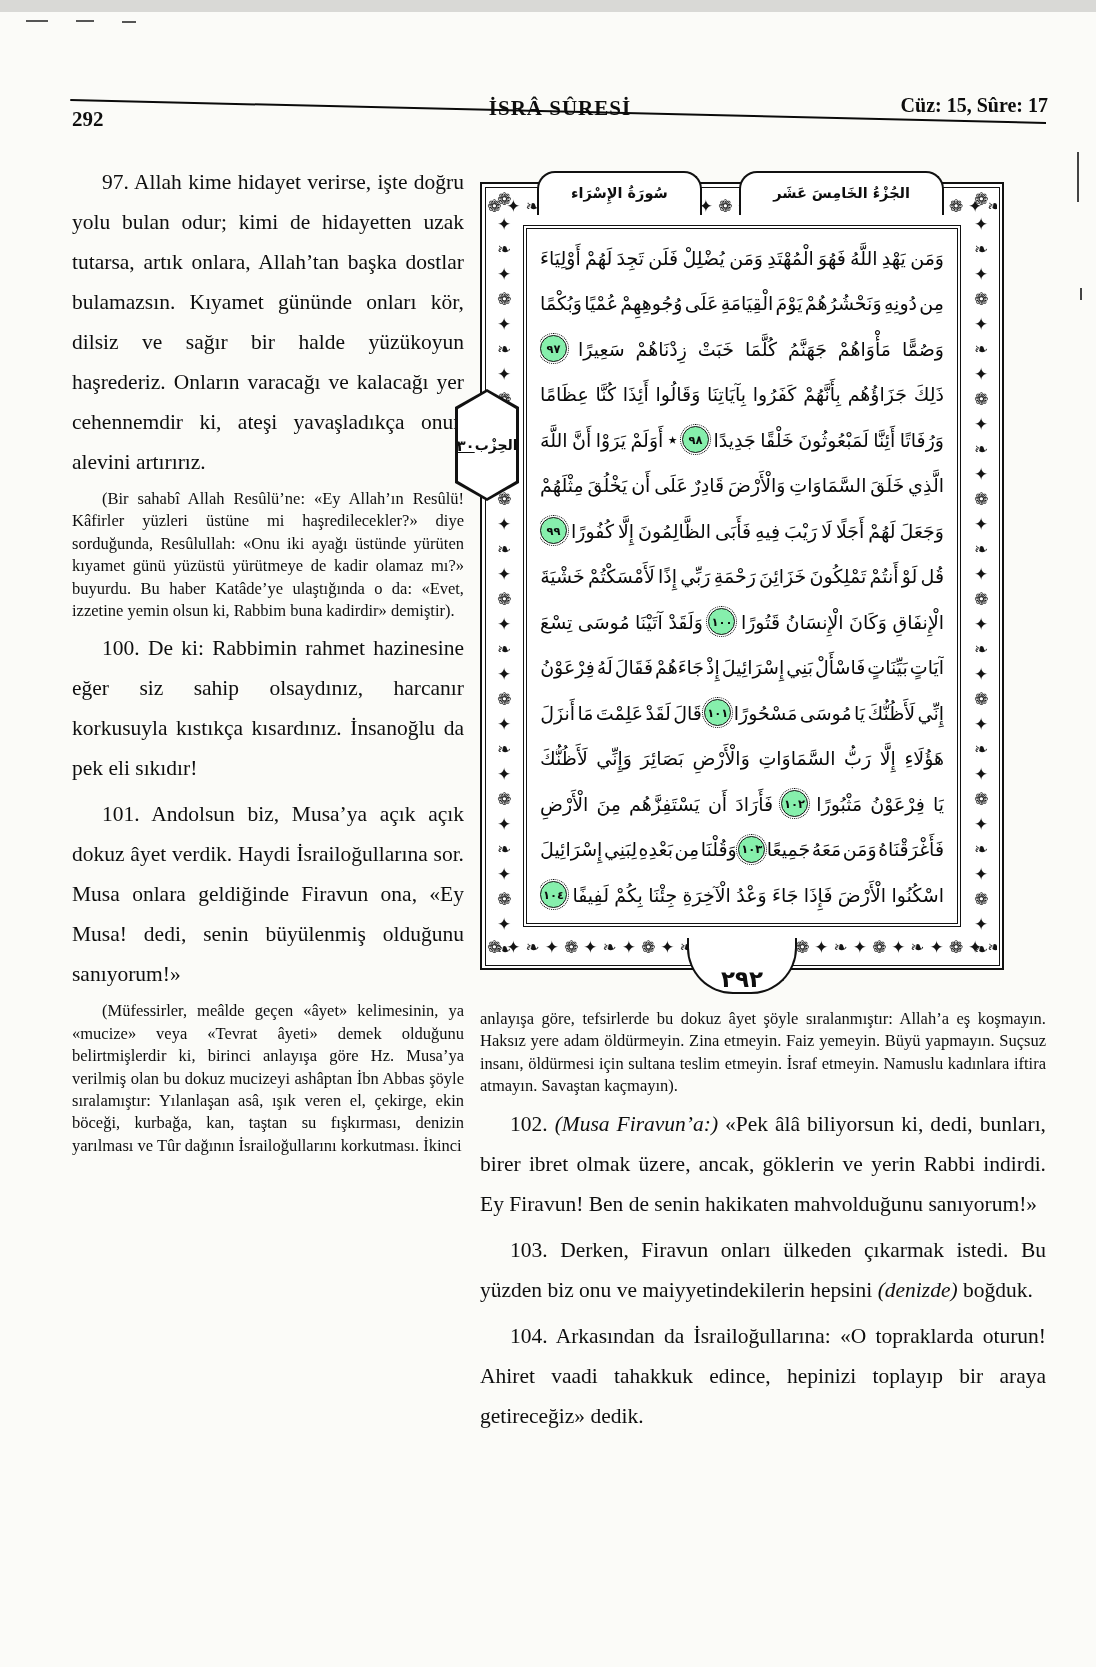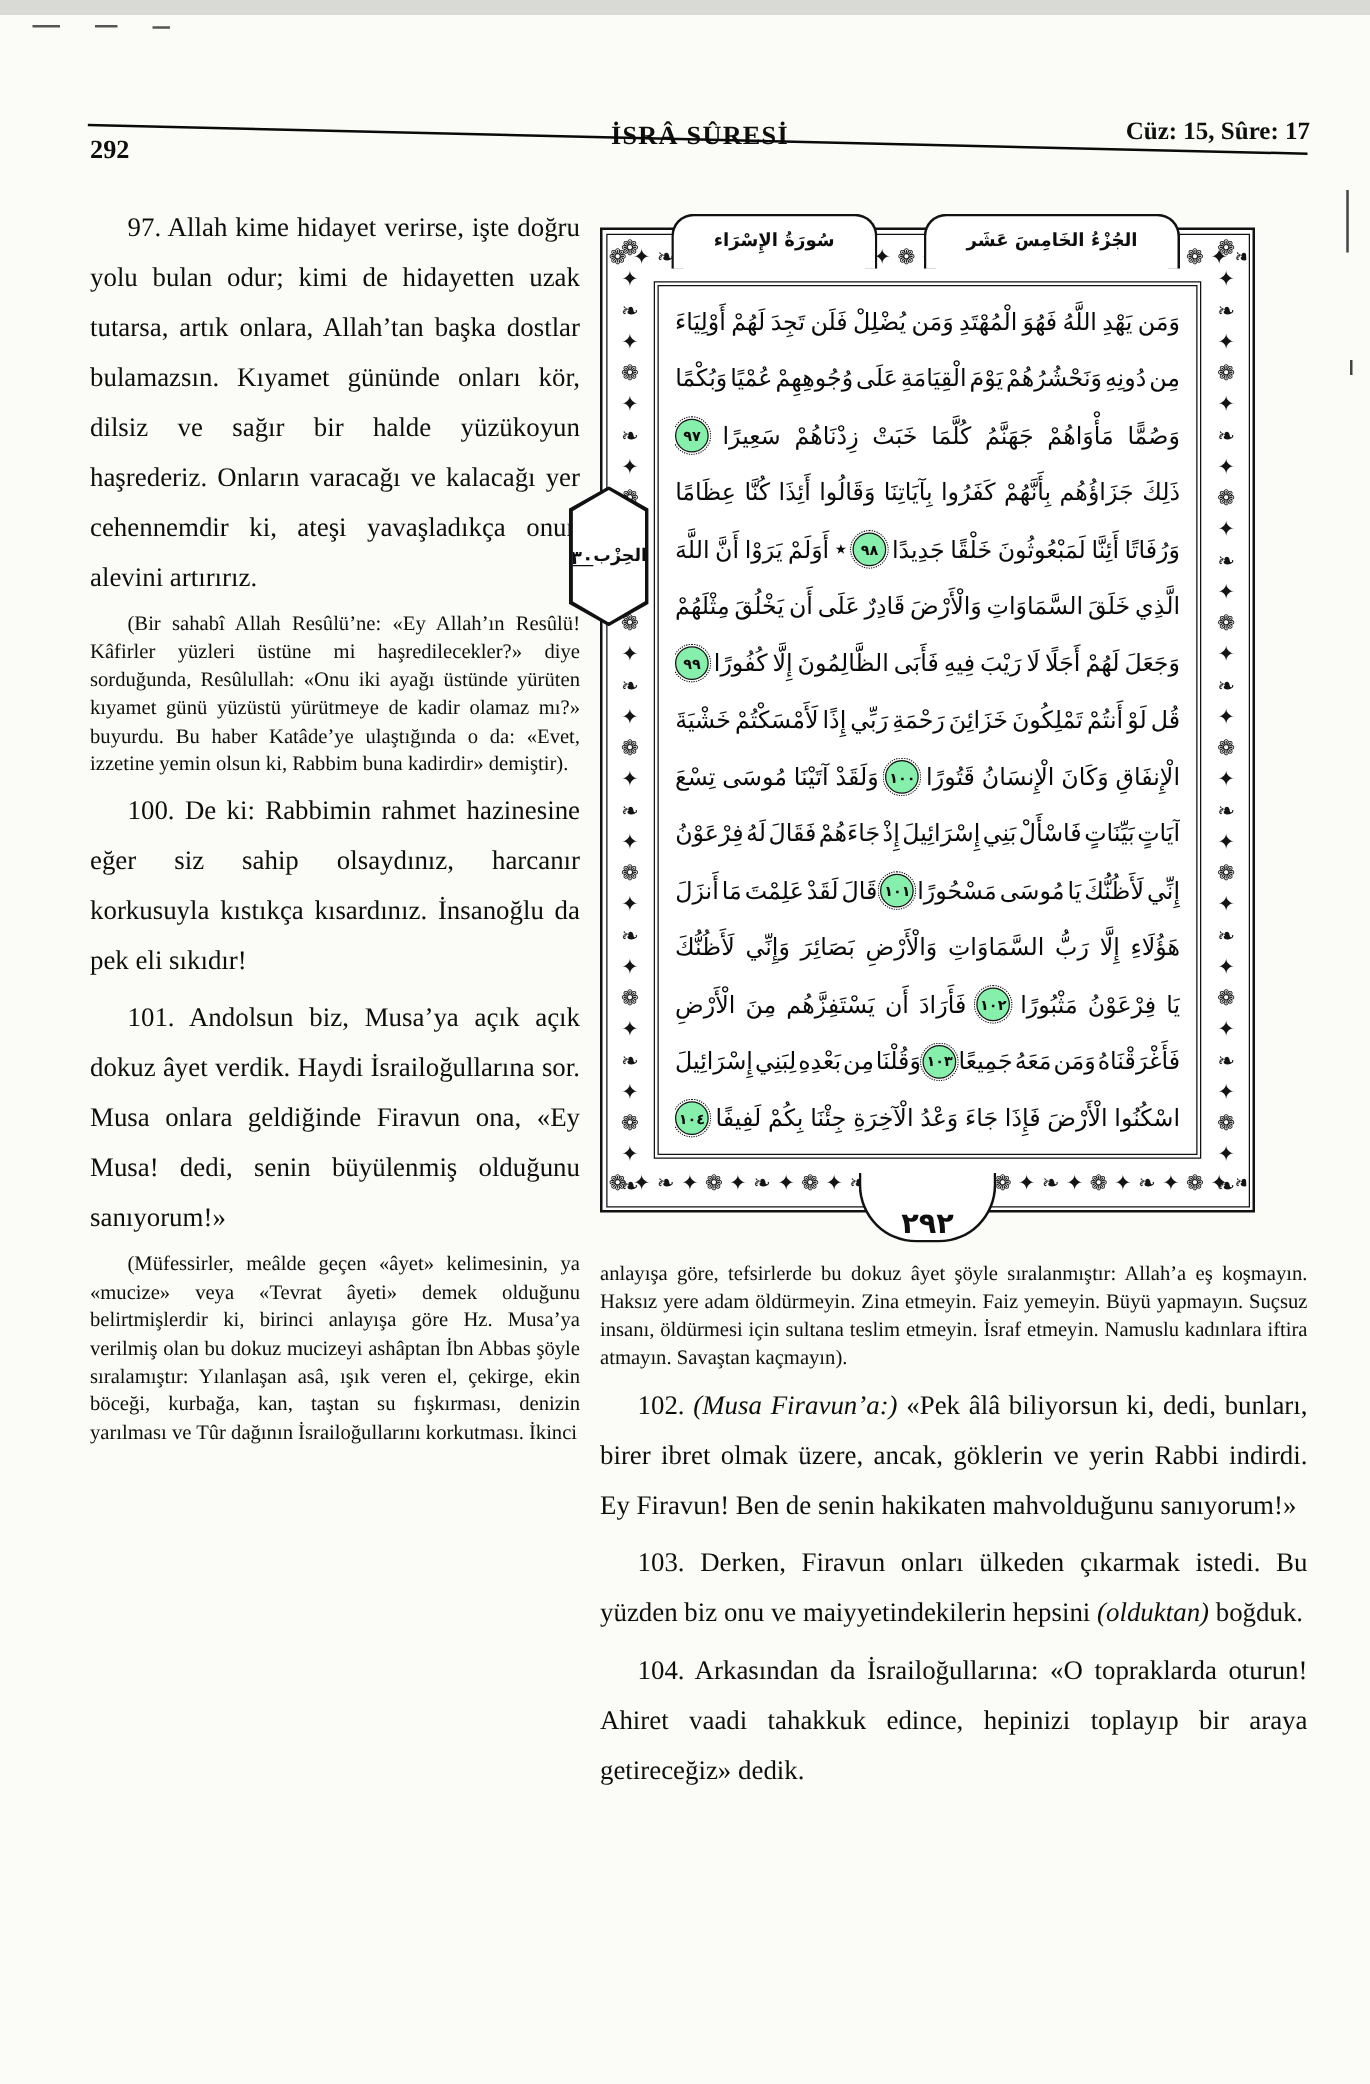--- a/index.html
+++ b/index.html
@@ -298,18 +298,18 @@
         </div>
 
       <div class="page-cartouche">
         <span>٢٩٢</span>
       </div>
     </div>
 
     <div class="comm-wrap" id="right-text">
         <p class="para small"><span>anlayışa göre, tefsirlerde bu dokuz âyet şöyle sıralanmıştır: Allah’a eş koşmayın. Haksız yere adam öldürmeyin. Zina etmeyin. Faiz yemeyin. Büyü yapmayın. Suçsuz insanı, öldürmesi için sultana teslim etmeyin. İsraf etmeyin. Namuslu kadınlara iftira atmayın. Savaştan kaçmayın).</span></p>
         <p class="para main indent"><span>102. </span><span class="italic">(Musa Firavun’a:)</span><span> «Pek âlâ biliyorsun ki, dedi, bunları, birer ibret olmak üzere, ancak, göklerin ve yerin Rabbi indirdi. Ey Firavun! Ben de senin hakikaten mahvolduğunu sanıyorum!»</span></p>
-        <p class="para main indent"><span>103. Derken, Firavun onları ülkeden çıkarmak istedi. Bu yüzden biz onu ve maiyyetindekilerin hepsini </span><span class="italic">(olduktan)</span><span> boğduk.</span></p>
+        <p class="para main indent"><span>103. Derken, Firavun onları ülkeden çıkarmak istedi. Bu yüzden biz onu ve maiyyetindekilerin hepsini </span><span class="italic">(denizde)</span><span> boğduk.</span></p>
         <p class="para main indent"><span>104. Arkasından da İsrailoğullarına: «O topraklarda oturun! Ahiret vaadi tahakkuk edince, hepinizi toplayıp bir araya getireceğiz» dedik.</span></p>
       </div>
   </div>
 
 </div>
 
 </body></html>

